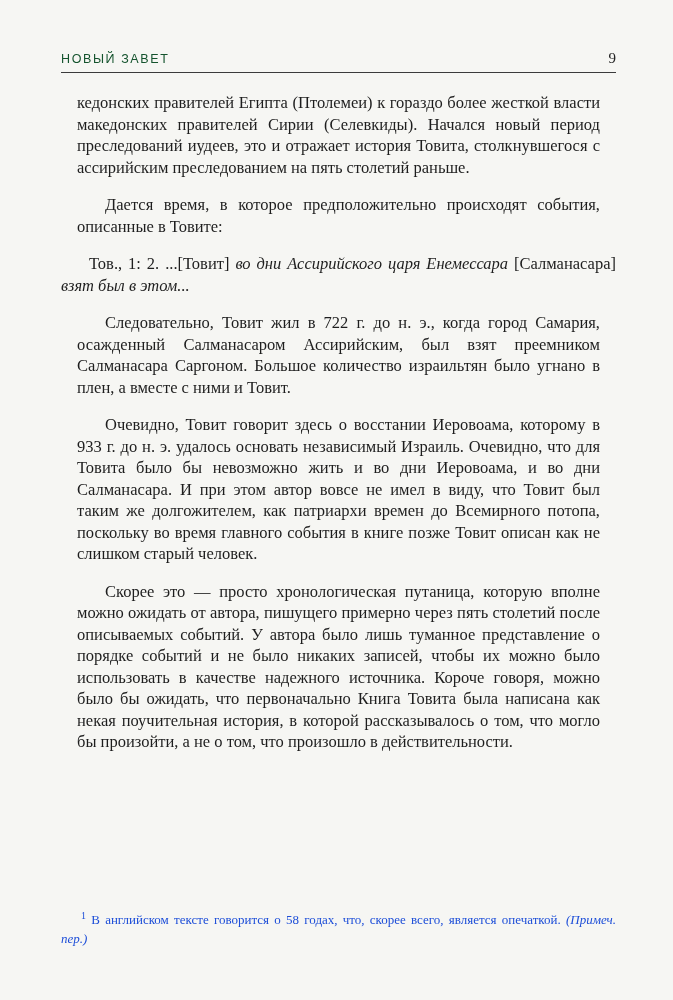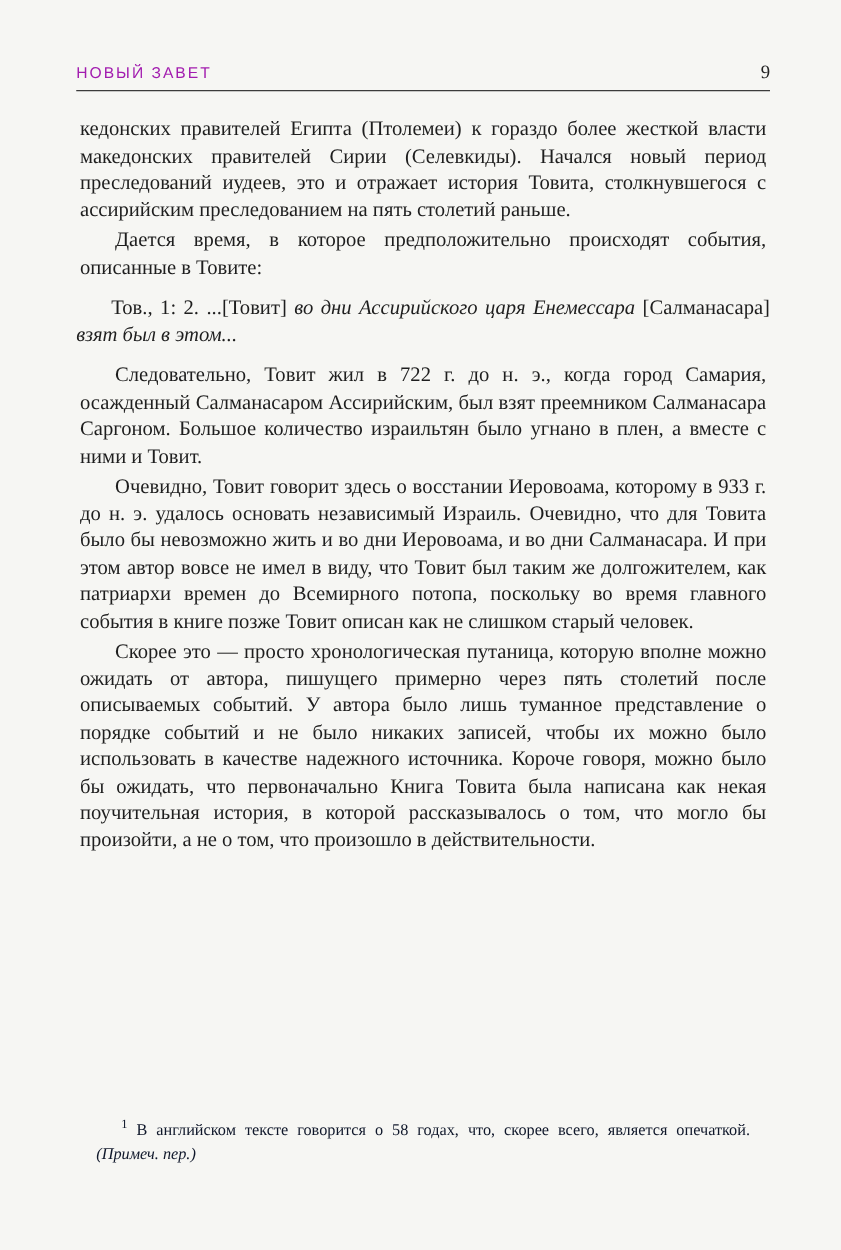--- a/index.html
+++ b/index.html
@@ -21,42 +21,42 @@
   }
   .header-row {
     display: flex;
     justify-content: space-between;
     align-items: baseline;
   }
   .running-title {
     font-family: "Liberation Sans", "DejaVu Sans", sans-serif;
     font-size: 12.5px;
     letter-spacing: 1.6px;
-    color: #a21caf;
+    color: #14532d;
   }
   .page-number {
     font-family: "Liberation Serif", "DejaVu Serif", serif;
     font-size: 15px;
     color: #222;
   }
   .header-rule {
     border: none;
     border-top: 1.4px solid #3b3b3b;
     margin: 5px 0 0 0;
   }
   .body-text {
     margin-top: 19px;
     font-size: 16.5px;
     line-height: 21.5px;
     text-align: justify;
     hyphens: auto;
     -webkit-hyphens: auto;
   }
   p.para {
-    margin: 3px;
+    margin: 16px;
     text-indent: 28px;
   }
   p.para.first {
     text-indent: 0;
   }
   p.para.quote {
     margin: 11px 0;
   }
   .it {
     font-style: italic;
@@ -66,26 +66,26 @@
     line-height: 0;
     font-style: normal;
   }
   .footnote-section {
     position: absolute;
     left: 61px;
     right: 57px;
     bottom: 52px;
   }
   .footnote-para {
-    margin: 16px;
+    margin: 0;
     font-size: 13px;
     line-height: 19px;
     text-align: justify;
     text-indent: 20px;
-    color: #0f172a;
+    color: #1d4ed8;
   }
 </style>
 </head>
 <body>
 
 <div class="page">
 
   <div class="header-row">
     <span class="running-title">НОВЫЙ ЗАВЕТ</span>
     <span class="page-number">9</span>

